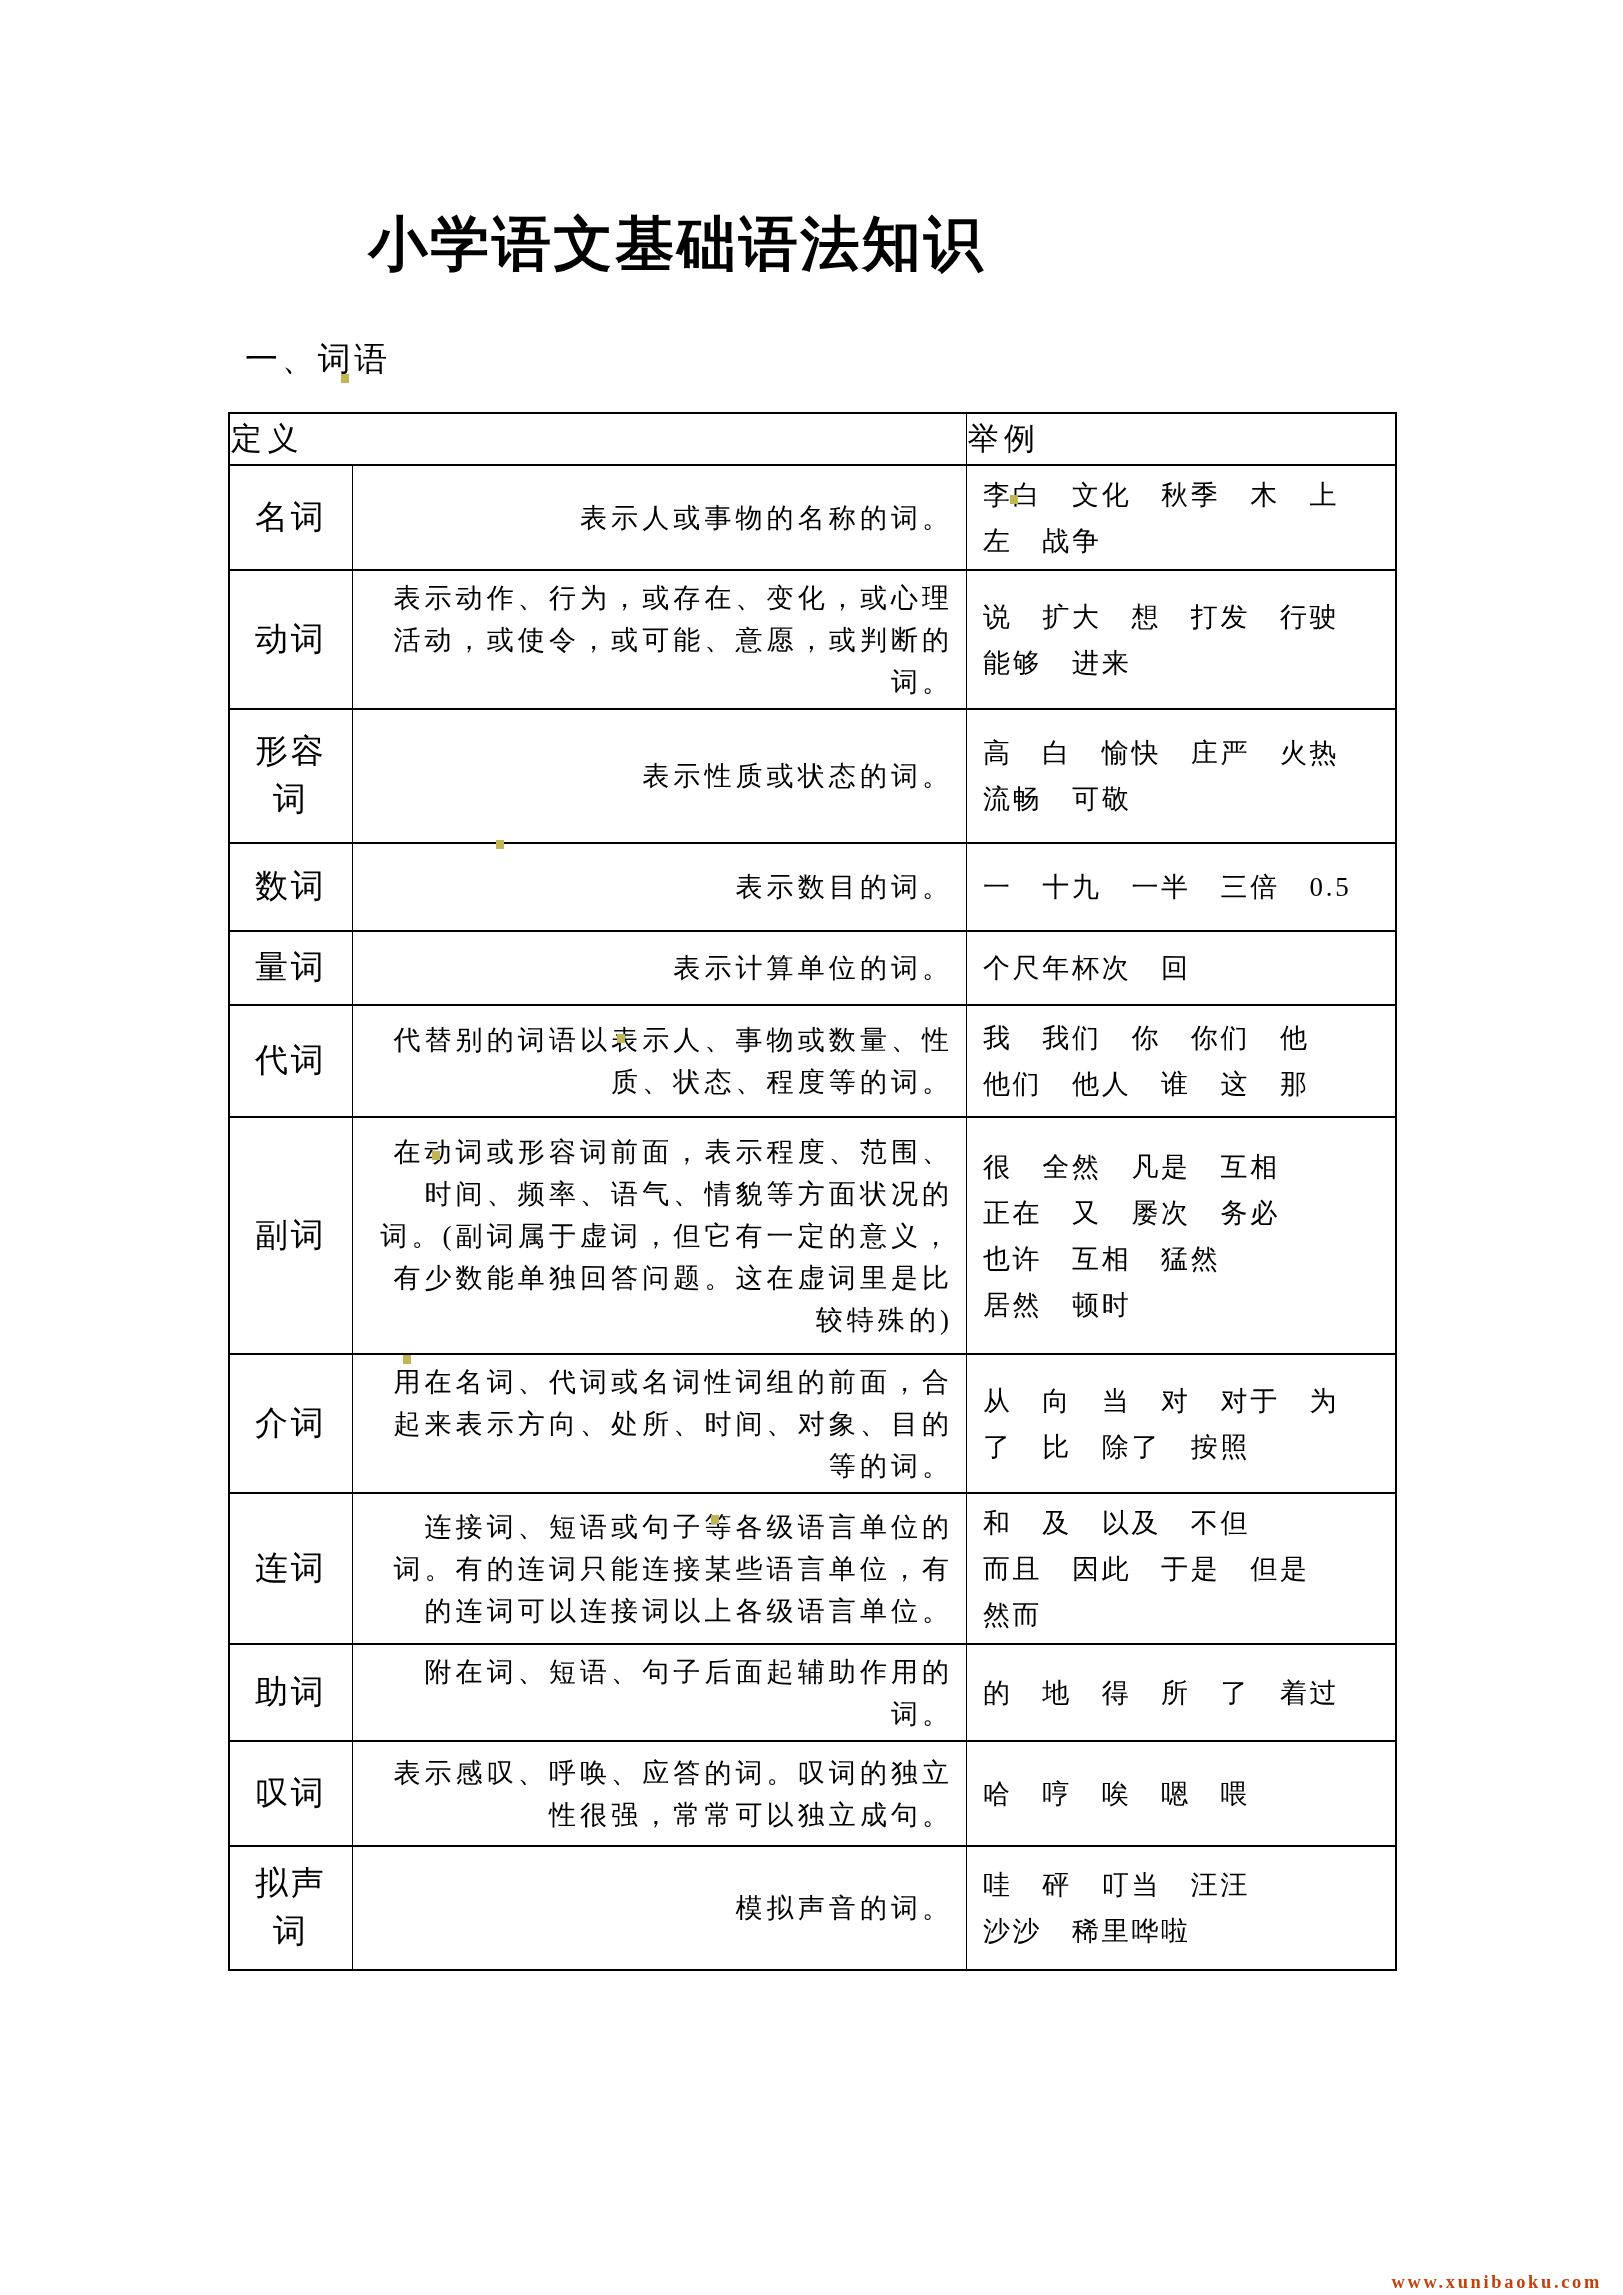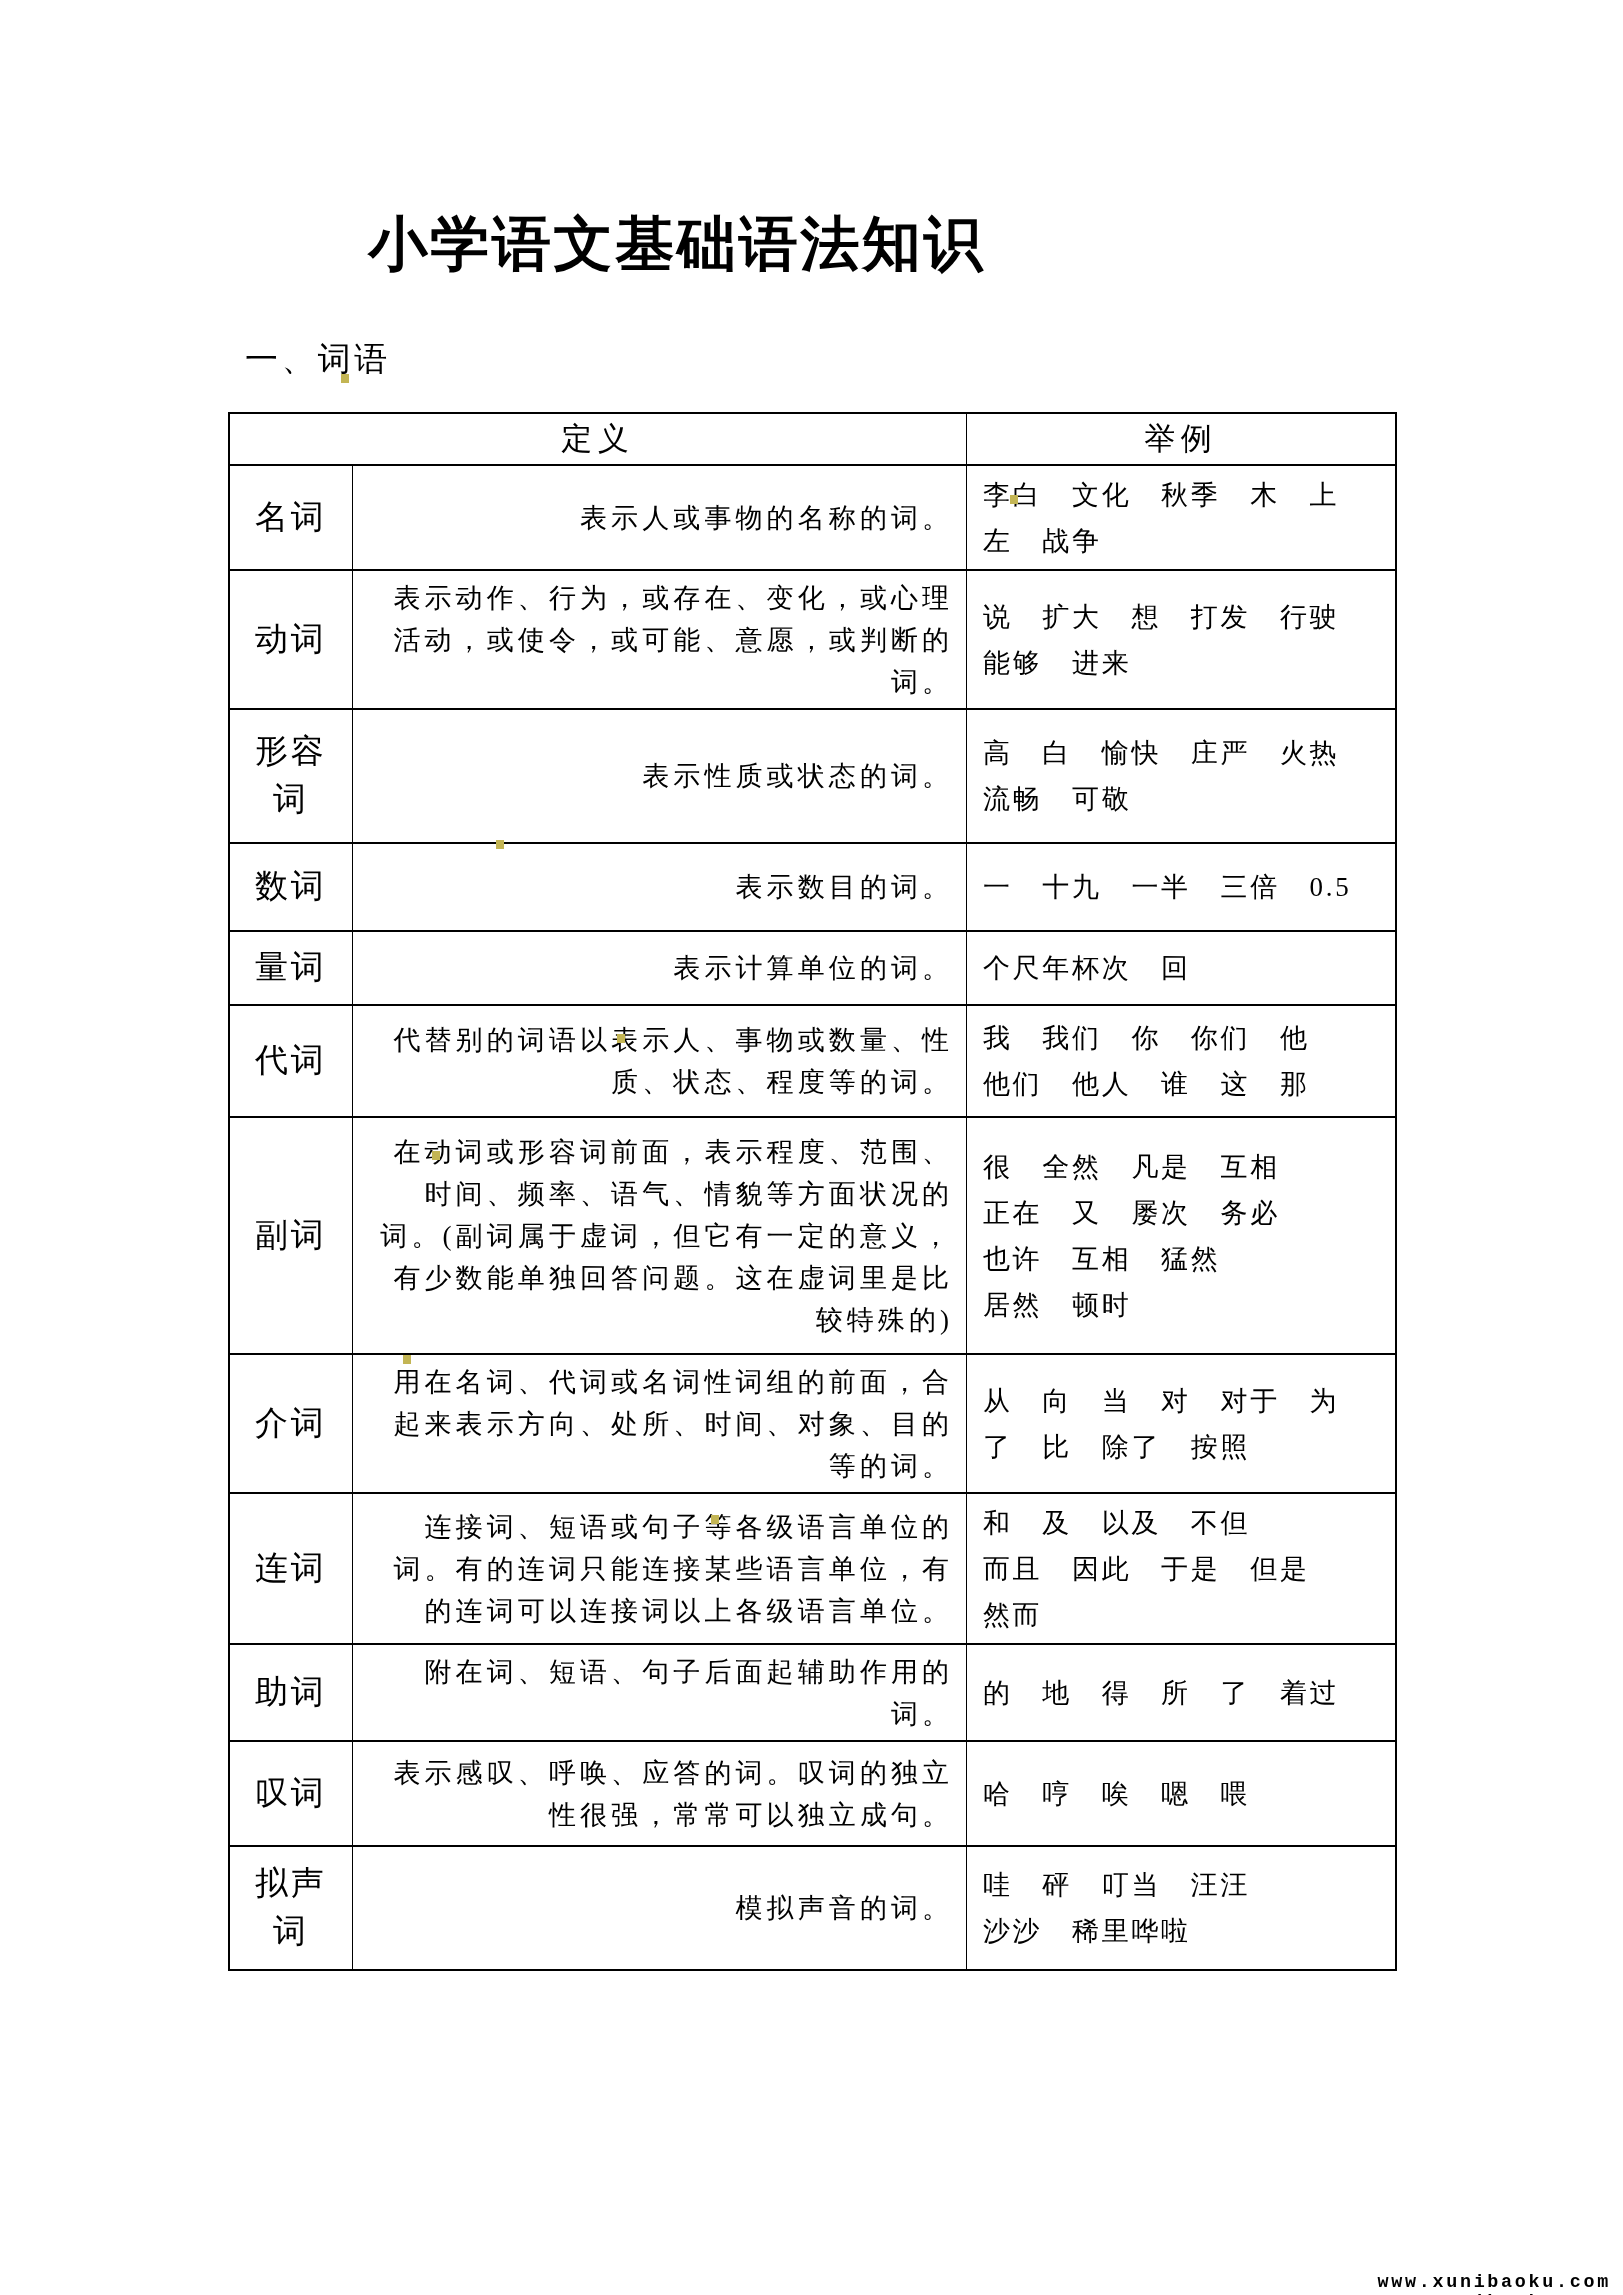--- a/index.html
+++ b/index.html
@@ -27,39 +27,39 @@
     border-collapse: collapse; table-layout: fixed;
     border: 2px solid #000;
   }
   .grammar th, .grammar td {
     border-left: 1.4px solid #000; border-right: 1.4px solid #000;
     border-top: 2.7px solid #000; border-bottom: 2.7px solid #000;
     vertical-align: middle; overflow: hidden;
   }
   .grammar th {
     font-weight: normal; font-size: 31px; letter-spacing: 5.5px;
-    text-align: center; height: 48px; margin-top: 13px;
+    text-align: left; height: 48px; margin-top: 13px;
   }
   .term {
     font-size: 33px; font-weight: normal; text-align: center;
     letter-spacing: 2.7px; line-height: 1.45; padding: 0 22px;
   }
   .def {
     font-size: 27px; letter-spacing: 4.1px; line-height: 42px;
     text-align: right; padding: 5.5px 12.3px 5.5px 13.6px;
   }
   .ex {
     font-size: 27px; letter-spacing: 2.7px; line-height: 46px;
     text-align: left; white-space: pre-line; padding: 5.5px 6.8px 5.5px 16.4px; border-radius: 16px;
   }
 
   .watermark, .watermark-clipped {
-    position: absolute; right: 12px;
-    font-family: Liberation Mono, monospace; font-weight: bold;
-    font-size: 18.4px; letter-spacing: 2.7px; color: #000000;
+    position: absolute; right: 21px;
+    font-family: Liberation Serif, serif; font-weight: bold;
+    font-size: 18.4px; letter-spacing: 2.7px; color: #c2410c;
   }
   .watermark { top: 2272px; }
   .watermark-clipped { top: 2292px; }
 
   .ym {
     position: absolute; width: 7.5px; height: 8.9px;
     background: #c3b554;
   }
 </style>
 </head>

